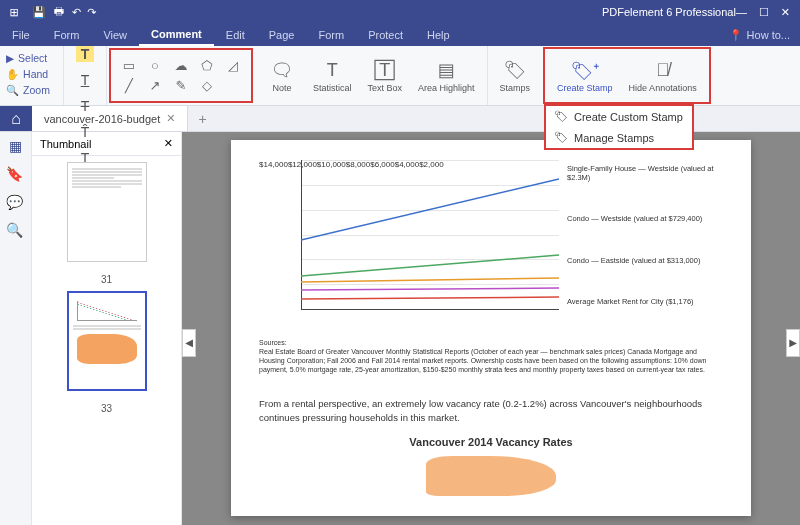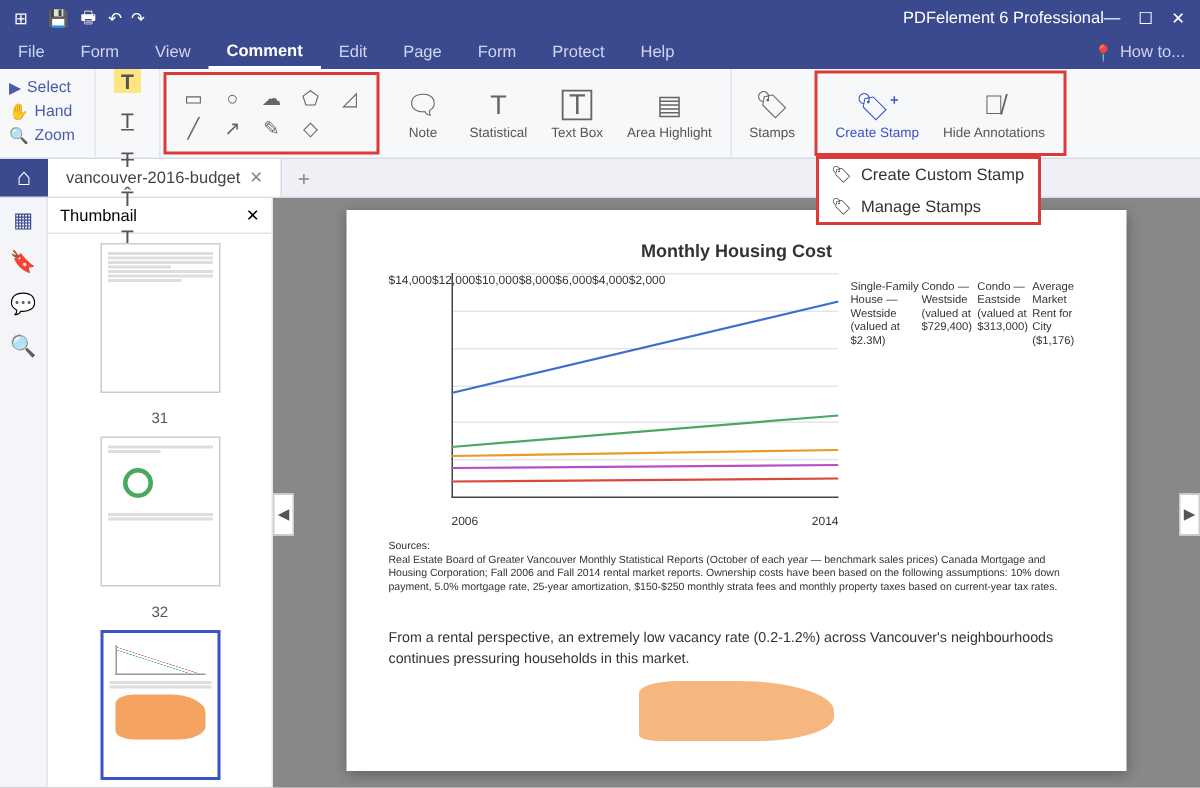--- a/index.html
+++ b/index.html
@@ -62,21 +62,21 @@
 .docarea .scrollbtn.right { right: 0; }
 .page { width: 520px; background: #fff; box-shadow: 0 2px 8px rgba(0,0,0,0.3); padding: 20px 28px; font-size: 9px; color: #333; }
 .page h3 { text-align: center; font-size: 12px; font-weight: 600; margin-bottom: 8px; }
 .chartwrap { display: flex; gap: 8px; }
 .chart { width: 300px; height: 170px; position: relative; }
 .chart .yaxis { position: absolute; left: 0; top: 0; bottom: 20px; width: 40px; display: flex; flex-direction: row; justify-content: space-between; font-size: 8px; text-align: right; }
 .chart .plot { position: absolute; left: 42px; right: 0; top: 0; bottom: 20px; border-left: 1px solid #444; border-bottom: 1px solid #444; }
 .chart .plot .grid { position: absolute; left: 0; right: 0; border-top: 1px solid #e5e5e5; }
 .chart .xaxis { position: absolute; left: 42px; right: 0; bottom: 0; display: flex; justify-content: space-between; font-size: 8px; }
 .chart svg { position: absolute; left: 42px; top: 0; width: 258px; height: 150px; }
-.legend { flex: 1; font-size: 7.5px; display: flex; flex-direction: row; justify-content: space-between; padding: 4px 0 24px; }
+.legend { flex: 1; font-size: 7.5px; display: flex; flex-direction: column; justify-content: space-between; padding: 4px 0 24px; }
 .legend .litem { line-height: 1.2; }
 .sources { font-size: 7px; margin-top: 8px; line-height: 1.3; }
 .bodytxt { font-size: 9.5px; margin-top: 23px; line-height: 1.4; }
 .page h4 { text-align: center; font-size: 11px; font-weight: 600; margin-top: 12px; }
 .mapshape { margin: 8px auto 0; width: 130px; height: 40px; background: #f4a460; border-radius: 20% 50% 40% 10%; opacity: 0.8; }
 </style>
 </head>
 <body>
 
 <div class="titlebar">
@@ -214,47 +214,36 @@
             <div class="bar"></div>
             <div class="bar"></div>
             <div class="bar"></div>
             <div class="bar" style="width:60%"></div>
             <div class="bar"></div>
             <div class="bar"></div>
             <div class="bar" style="width:70%"></div>
           </div>
         <div class="num">31</div>
       </div>
-      <div class="thumb">
-        <div class="pg">
-            <div class="bar"></div>
-            <div class="bar" style="width:50%"></div>
-            <div style="width:20px;height:20px;border-radius:50%;border:3px solid #4aa860;margin:10px"></div>
-            <div class="bar"></div>
-            <div class="bar"></div>
-          </div>
-        <div class="num">32</div>
-      </div>
       <div class="thumb selected">
         <div class="pg">
             <div class="chartmini"></div>
             <div class="bar"></div>
             <div class="bar"></div>
             <div class="mapmini"></div>
           </div>
         <div class="num">33</div>
       </div>
     </div>
   </div>
 
   <div class="docarea">
     <div class="scrollbtn left">◀</div>
     <div class="scrollbtn right">▶</div>
     <div class="page">
-      <h3>Monthly Housing Cost</h3>
       <div class="chartwrap">
         <div class="chart">
           <div class="yaxis">
             <span>$14,000</span>
             <span>$12,000</span>
             <span>$10,000</span>
             <span>$8,000</span>
             <span>$6,000</span>
             <span>$4,000</span>
             <span>$2,000</span>
@@ -267,33 +256,30 @@
               <div class="grid" style="top:66.6%"></div>
               <div class="grid" style="top:83.3%"></div>
           </div>
           <svg viewBox="0 0 258 150">
             <line x1="0" y1="80" x2="258" y2="19" stroke="#3b6fcc" stroke-width="1.5"></line>
             <line x1="0" y1="116" x2="258" y2="95" stroke="#4aa860" stroke-width="1.5"></line>
             <line x1="0" y1="122" x2="258" y2="118" stroke="#e89a2a" stroke-width="1.5"></line>
             <line x1="0" y1="130" x2="258" y2="128" stroke="#b94fc7" stroke-width="1.5"></line>
             <line x1="0" y1="139" x2="258" y2="137" stroke="#d9463b" stroke-width="1.5"></line>
           </svg>
-          <div class="xaxis">
-            <span>2006</span>
-            <span>2014</span>
-          </div>
         </div>
         <div class="legend">
           <div class="litem">Single-Family House — Westside (valued at $2.3M)</div>
           <div class="litem">Condo — Westside (valued at $729,400)</div>
           <div class="litem">Condo — Eastside (valued at $313,000)</div>
           <div class="litem">Average Market Rent for City ($1,176)</div>
         </div>
       </div>
       <div class="sources">
         <div>Sources:</div>
         <div>Real Estate Board of Greater Vancouver Monthly Statistical Reports (October of each year — benchmark sales prices) Canada Mortgage and Housing Corporation; Fall 2006 and Fall 2014 rental market reports. Ownership costs have been based on the following assumptions: 10% down payment, 5.0% mortgage rate, 25-year amortization, $150-$250 monthly strata fees and monthly property taxes based on current-year tax rates.</div>
       </div>
       <div class="bodytxt">From a rental perspective, an extremely low vacancy rate (0.2-1.2%) across Vancouver's neighbourhoods continues pressuring households in this market.</div>
+      <h4>Vancouver 2014 Vacancy Rates</h4>
       <div class="mapshape"></div>
     </div>
   </div>
 </div>
 
 </body></html>

